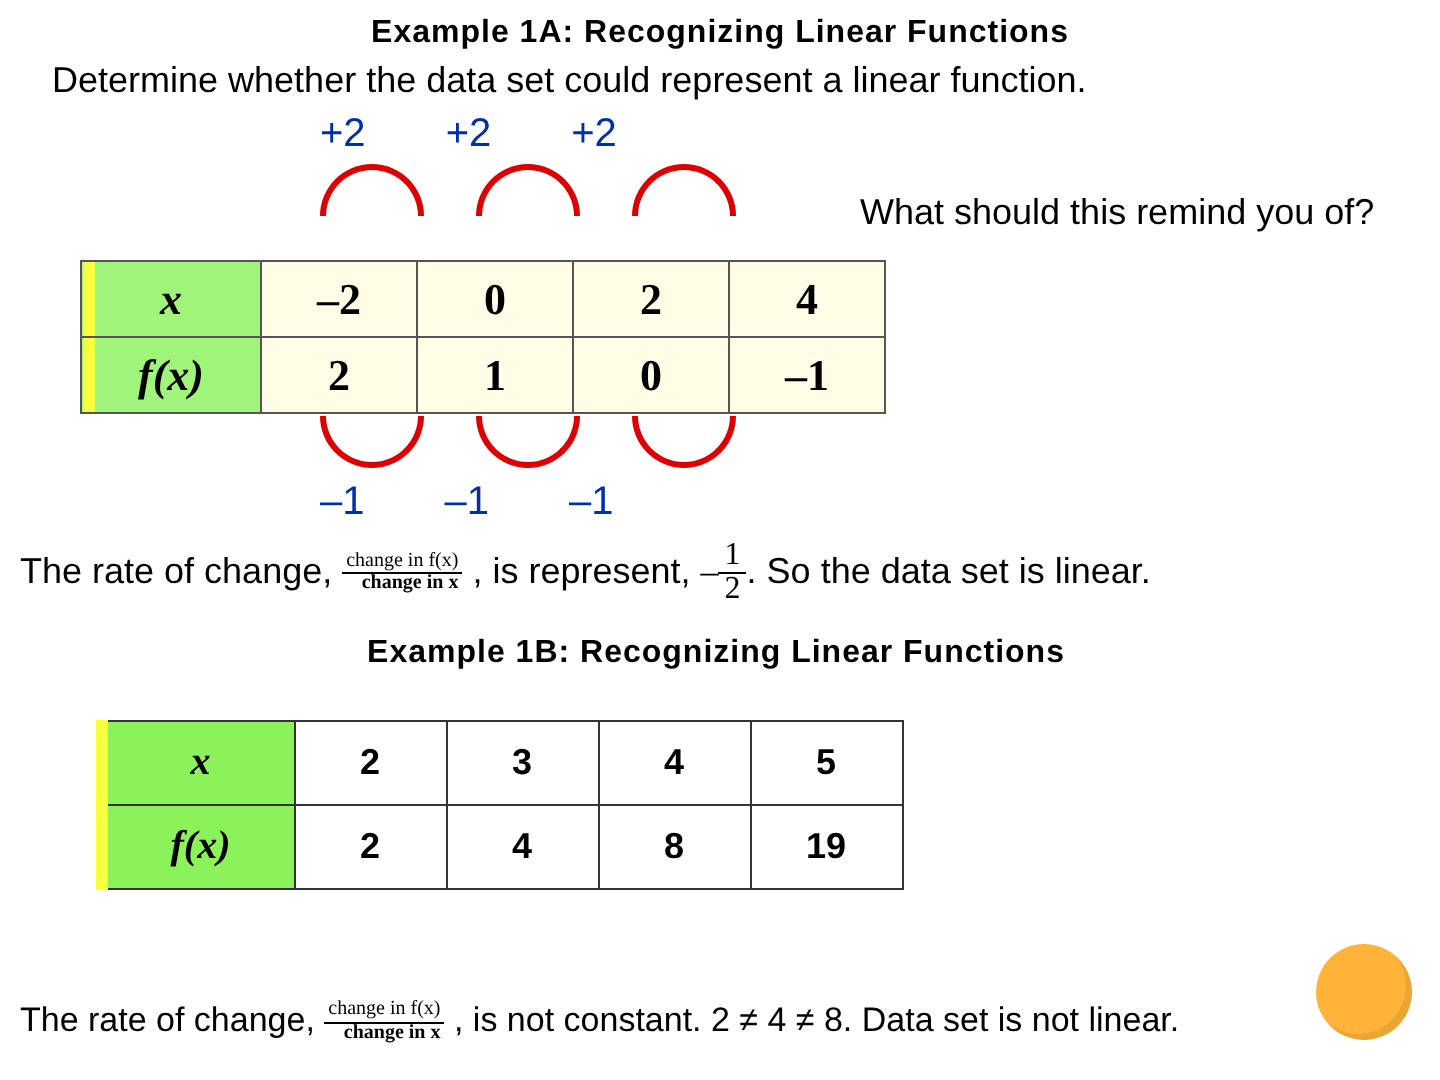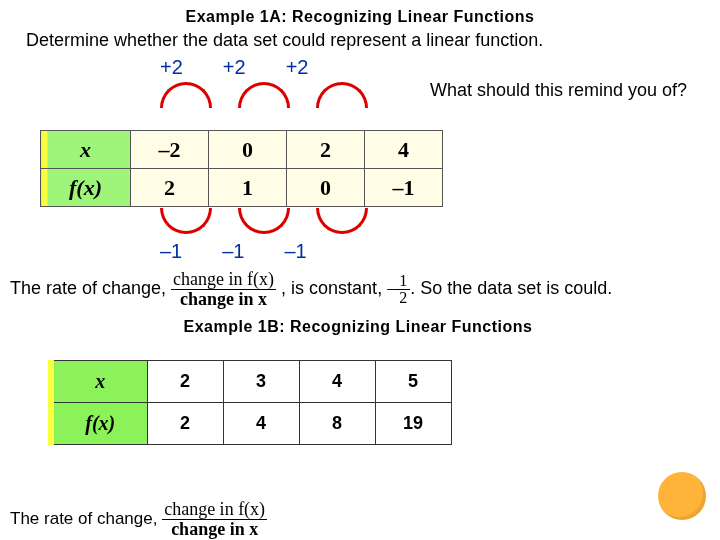--- a/index.html
+++ b/index.html
@@ -16,21 +16,21 @@
   }
   .title1, .title2 {
     font-family: "Arial Black", Arial, sans-serif;
     font-weight: 900;
     letter-spacing: 0.5px;
     font-size: 16px;
     text-align: center;
   }
   .title1 { margin-top: 8px; }
   .prompt { margin: 4px 10px 0 26px; }
-  .side-note { position:absolute; right:20px; top:80px; width:270px; font-size:18px; }
+  .side-note { position:absolute; right:20px; top:96px; width:270px; font-size:18px; }
   .plus-row {
     position: absolute;
     top: 56px;
     left: 160px;
     display: flex;
     gap: 40px;
     font-size: 20px;
     color: #002fa7;
   }
   .arcs-top, .arcs-bot {
@@ -72,22 +72,22 @@
   }
   .tbl1 td.h .fx { font-style: italic; }
   .minus-row {
     position:absolute;
     top: 240px; left: 160px;
     display:flex; gap:40px;
     font-size: 20px; color:#002fa7;
   }
   .sentence1 { position:absolute; top:270px; left:10px; right:10px; font-size:18px; }
   .frac {
-    display:inline-block; vertical-align:middle; text-align:center;
-    font-family: "Times New Roman", serif; font-size:18px; line-height:1.05;
+    display:inline-block; vertical-align:middle; text-align:right;
+    font-family: "Times New Roman", serif; font-size:10px; line-height:1.05;
   }
   .frac .top { border-bottom:1px solid #000; padding:0 2px; display:block;}
   .frac .bot { padding:0 2px; display:block;font-weight:bold;}
   .frac2 {
     display:inline-block; vertical-align:middle; text-align:center;
     font-family:"Times New Roman", serif; font-size:16px; line-height:1.0;
   }
   .frac2 .top { border-bottom:1px solid #000; padding:0 3px; display:block;}
   .frac2 .bot { padding:0 3px; display:block;}
   .title2 { position:absolute; top:318px; left:0; right:4px; }
@@ -173,26 +173,26 @@
   <span>–1</span>
   <span>–1</span>
 </div>
 
 <div class="sentence1">
   <span>The rate of change, </span>
   <span class="frac">
     <span class="top">change in f(x)</span>
     <span class="bot">change in x</span>
   </span>
-  <span>, is constant, </span>
+  <span>, is represent, </span>
   <span style="font-family:'Times New Roman',serif;">–</span><span class="frac2">
     <span class="top">1</span>
     <span class="bot">2</span>
   </span><span>.</span>
-  <span> So the data set is could.</span>
+  <span> So the data set is linear.</span>
 </div>
 
 <div class="title2">Example 1B: Recognizing Linear Functions</div>
 
 <table class="tbl2">
   <tbody>
       <tr>
     <td class="h2">x</td>
     <td>2</td>
     <td>3</td>
@@ -208,15 +208,16 @@
   </tr>
 </tbody>
   </table>
 
 <div class="sentence2">
   <span>The rate of change, </span>
   <span class="frac">
     <span class="top">change in f(x)</span>
     <span class="bot">change in x</span>
   </span>
+  <span>, is not constant.  2 ≠ 4 ≠ 8. Data set is not linear.</span>
 </div>
 
 <div class="circ"></div>
 
 </body></html>

